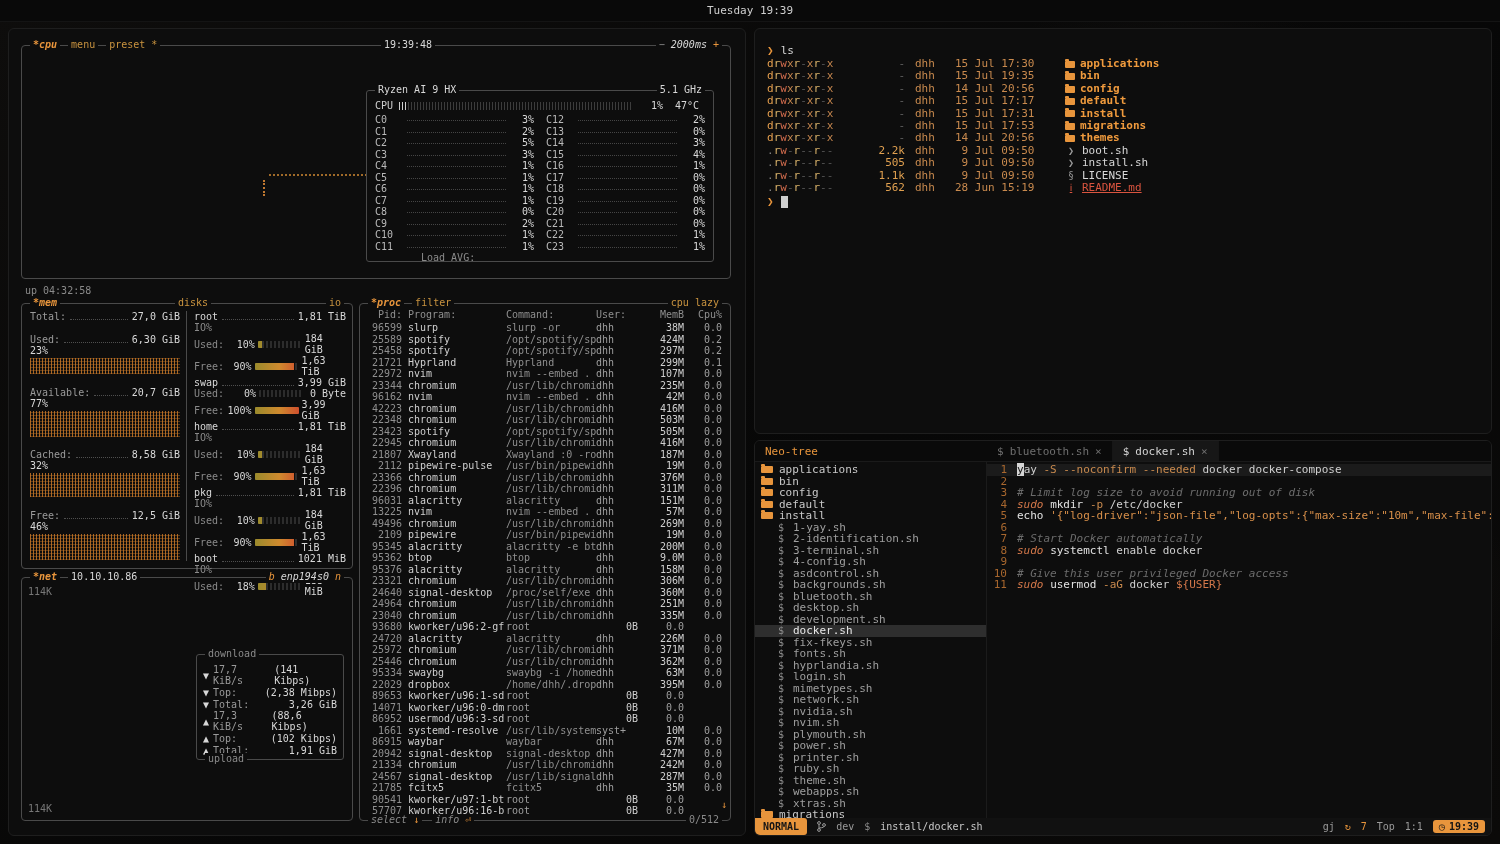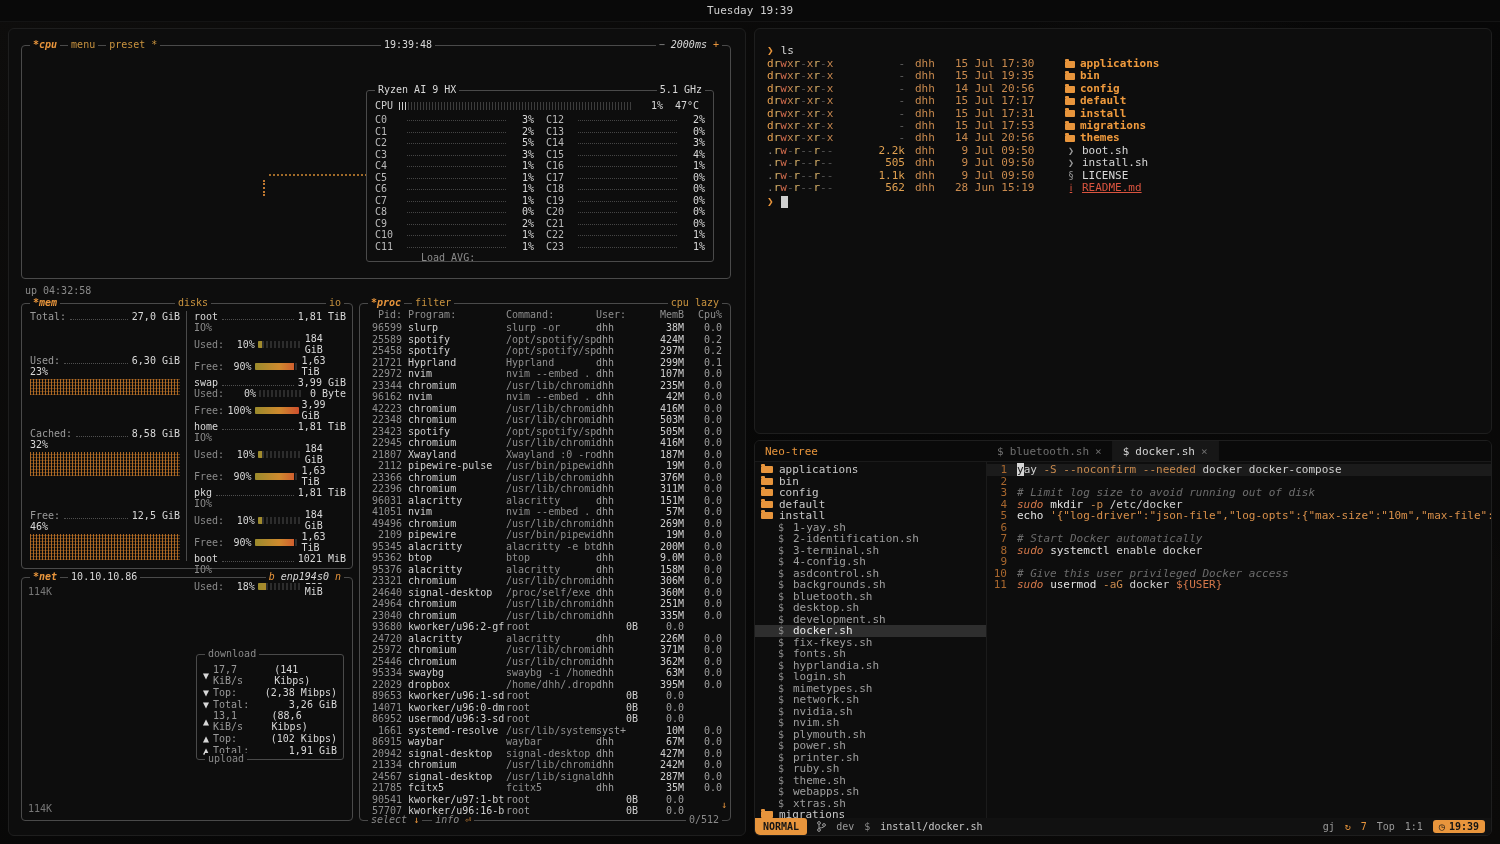--- a/index.html
+++ b/index.html
@@ -401,20 +401,29 @@
             <div class="mstat">
               <div class="mrow">
                 <span class="mlabel">Used:</span>
                 <span class="lead"></span>
                 <span class="mval">6,30 GiB</span>
               </div>
               <div class="mpct">23%</div>
               <div class="mgraph" style="height: 16px;"></div>
             </div>
 
+            <div class="mstat">
+              <div class="mrow">
+                <span class="mlabel">Available:</span>
+                <span class="lead"></span>
+                <span class="mval">20,7 GiB</span>
+              </div>
+              <div class="mpct">77%</div>
+              <div class="mgraph" style="height: 26px;"></div>
+            </div>
 
             <div class="mstat">
               <div class="mrow">
                 <span class="mlabel">Cached:</span>
                 <span class="lead"></span>
                 <span class="mval">8,58 GiB</span>
               </div>
               <div class="mpct">32%</div>
               <div class="mgraph" style="height: 24px;"></div>
             </div>
@@ -704,21 +713,21 @@
             <div class="nrow">
               <span class="narrow">▼</span>
               <span class="nlabel">Total:</span>
               <span class="nval">3,26 GiB</span>
             </div>
           </div>
         <div class="ngroup">
 
             <div class="nrow">
               <span class="narrow">▲</span>
-              <span class="nlabel">13,1 KiB/s</span>
+              <span class="nlabel">17,3 KiB/s</span>
               <span class="nval">(88,6 Kibps)</span>
             </div>
 
             <div class="nrow">
               <span class="narrow">▲</span>
               <span class="nlabel">Top:</span>
               <span class="nval">(102 Kibps)</span>
             </div>
 
             <div class="nrow">
@@ -894,21 +903,21 @@
           <div class="prow">
             <span class="c-pid">96031</span>
             <span class="c-prog">alacritty</span>
             <span class="c-cmd">alacritty</span>
             <span class="c-user">dhh</span>
             <span class="c-mem">151M</span>
             <span class="c-cpu">0.0</span>
           </div>
 
           <div class="prow">
-            <span class="c-pid">41051</span>
+            <span class="c-pid">13225</span>
             <span class="c-prog">nvim</span>
             <span class="c-cmd">nvim --embed .</span>
             <span class="c-user">dhh</span>
             <span class="c-mem">57M</span>
             <span class="c-cpu">0.0</span>
           </div>
 
           <div class="prow">
             <span class="c-pid">49496</span>
             <span class="c-prog">chromium</span>

